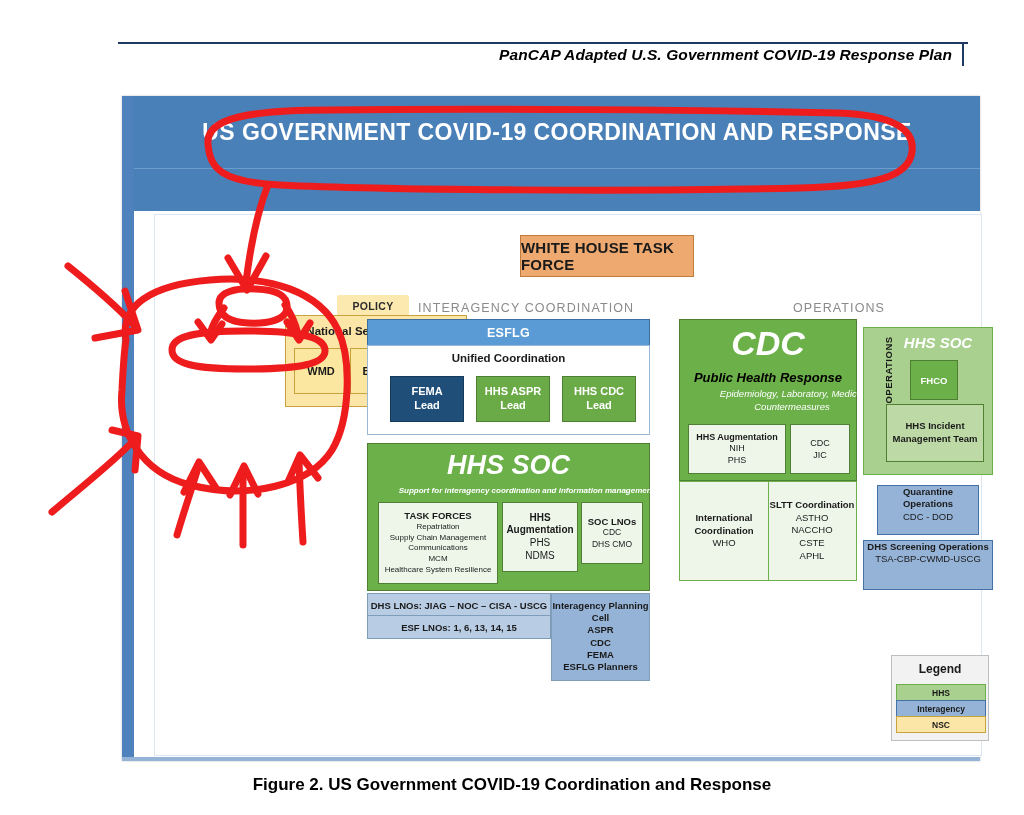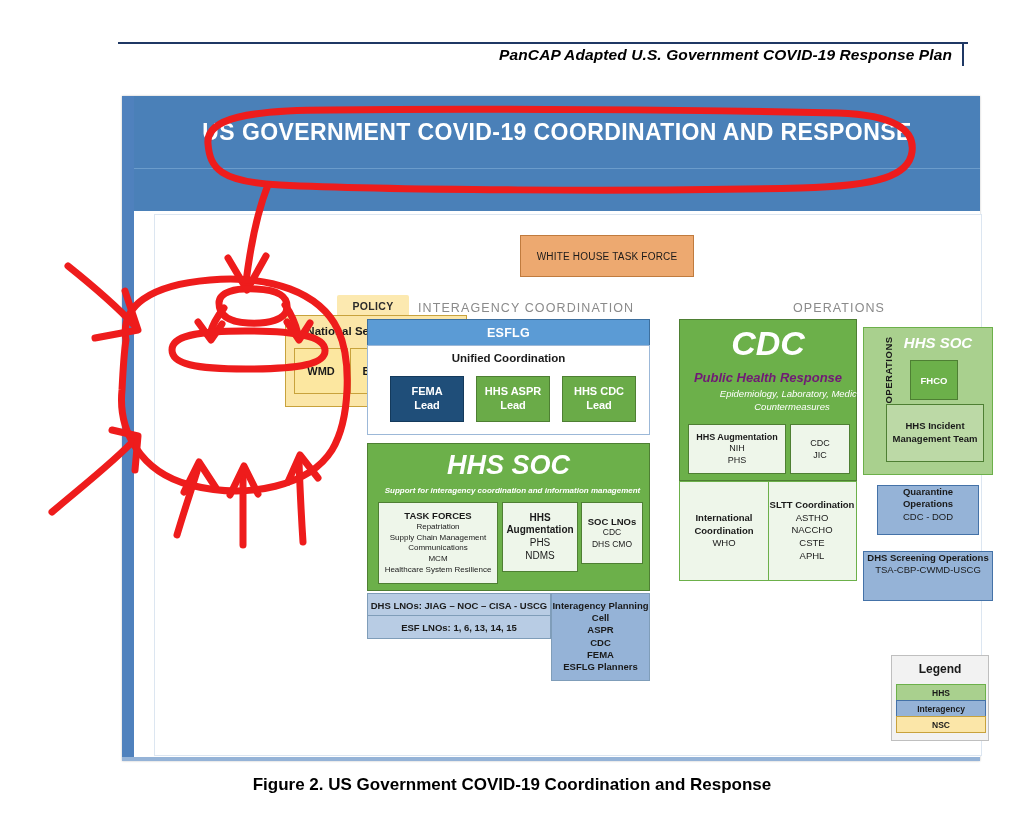--- a/index.html
+++ b/index.html
@@ -45,21 +45,21 @@
   .canvas{
     position:absolute;left:32px;top:118px;width:826px;height:540px;background:#fff;
     border:1px solid #dce6f1;
   }
 
   
   .whtf{
     position:absolute;left:365px;top:20px;width:172px;height:40px;
     background:#eda970;border:1px solid #c07b3e;
     display:flex;align-items:center;justify-content:center;
-    font-size:10px;font-weight:normal;color:#1a1a1a;letter-spacing:.2px;
+    font-size:15px;font-weight:bold;color:#1a1a1a;letter-spacing:.2px;
   }
 
   
   .col-head{
     position:absolute;font-size:12.5px;color:#8a8a8a;letter-spacing:1.1px;
     white-space:nowrap;
   }
   .col-head.interagency{left:263px;top:86px;}
   .col-head.operations{left:638px;top:86px;}
 
@@ -115,21 +115,21 @@
   
   .soc{
     position:absolute;left:212px;top:228px;width:281px;height:146px;
     background:#6cb04a;border:1px solid #4e7f33;
   }
   .soc-title{
     position:absolute;left:0;top:6px;width:281px;text-align:center;
     font-style:italic;font-weight:bold;font-size:27px;color:#fff;
   }
   .soc-sub{
-    position:absolute;left:4px;top:42px;width:281px;text-align:center;
+    position:absolute;left:18px;top:42px;width:281px;text-align:center;
     font-style:italic;font-weight:bold;font-size:8px;color:#fff;
   }
   .soc-card{
     position:absolute;top:58px;background:#eef6ea;border:1px solid #4e7f33;
     display:flex;flex-direction:column;align-items:center;justify-content:center;
     text-align:center;color:#1a1a1a;
   }
   .soc-card.c0{left:10px;width:118px;height:80px;}
   .soc-card.c1{left:134px;width:74px;height:68px;}
   .soc-card.c2{left:213px;width:60px;height:60px;}
@@ -164,21 +164,21 @@
   .cdc{
     position:absolute;left:524px;top:104px;width:176px;height:160px;
     background:#6cb04a;border:1px solid #4e7f33;
   }
   .cdc-title{
     position:absolute;left:0;top:6px;width:176px;text-align:center;
     font-style:italic;font-weight:bold;font-size:34px;color:#fff;line-height:1;
   }
   .cdc-sub1{
     position:absolute;left:0;top:50px;width:176px;text-align:center;
-    font-style:italic;font-weight:bold;font-size:13px;color:#701a75;
+    font-style:italic;font-weight:bold;font-size:13px;color:#000000;
   }
   .cdc-sub2{
     position:absolute;left:0;top:68px;width:176px;text-align:center;
     font-style:italic;font-size:9.5px;color:#fff;line-height:1.35;padding-left:24px;
   }
   .cdc-card{
     position:absolute;top:104px;background:#eef6ea;border:1px solid #4e7f33;
     display:flex;flex-direction:column;align-items:center;justify-content:center;
     text-align:center;color:#1a1a1a;
   }
@@ -227,21 +227,21 @@
     display:flex;align-items:center;justify-content:center;text-align:center;
     font-size:9.5px;font-weight:bold;color:#1a1a1a;line-height:1.35;
   }
 
   .bluebox{
     position:absolute;background:#95b3d7;border:1px solid #4472a8;
     display:flex;flex-direction:column;align-items:center;justify-content:flex-start;
     text-align:center;color:#1a1a1a;
   }
   .bluebox.q{left:722px;top:270px;width:100px;height:48px;}
-  .bluebox.s{left:708px;top:336px;width:128px;height:48px;}
+  .bluebox.s{left:708px;top:325px;width:128px;height:48px;}
   .bluebox .hd{font-size:9.5px;font-weight:bold;line-height:1.3;}
   .bluebox .ln{font-size:9.5px;line-height:1.35;}
 
   
   .legend{
     position:absolute;left:736px;top:440px;width:96px;height:84px;
     background:#f2f2f2;border:1px solid #bfbfbf;
   }
   .legend-title{
     position:absolute;left:0;top:6px;width:96px;text-align:center;

